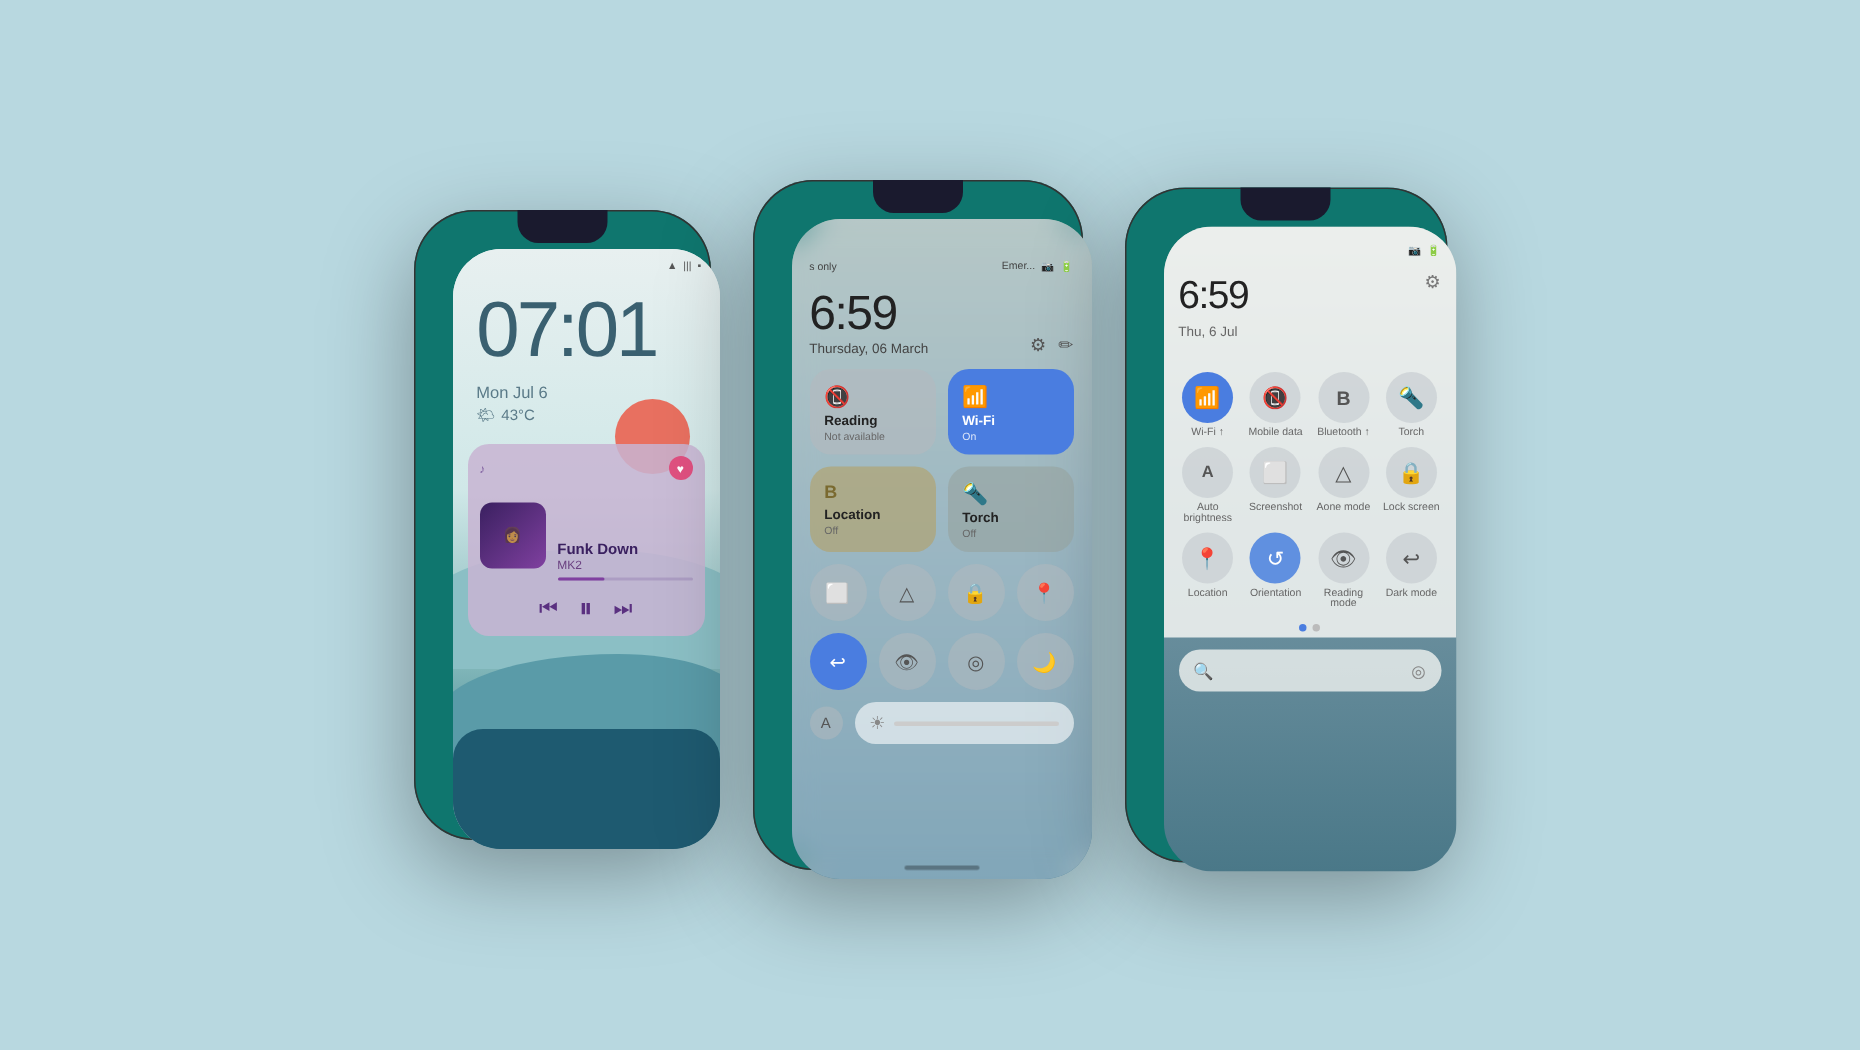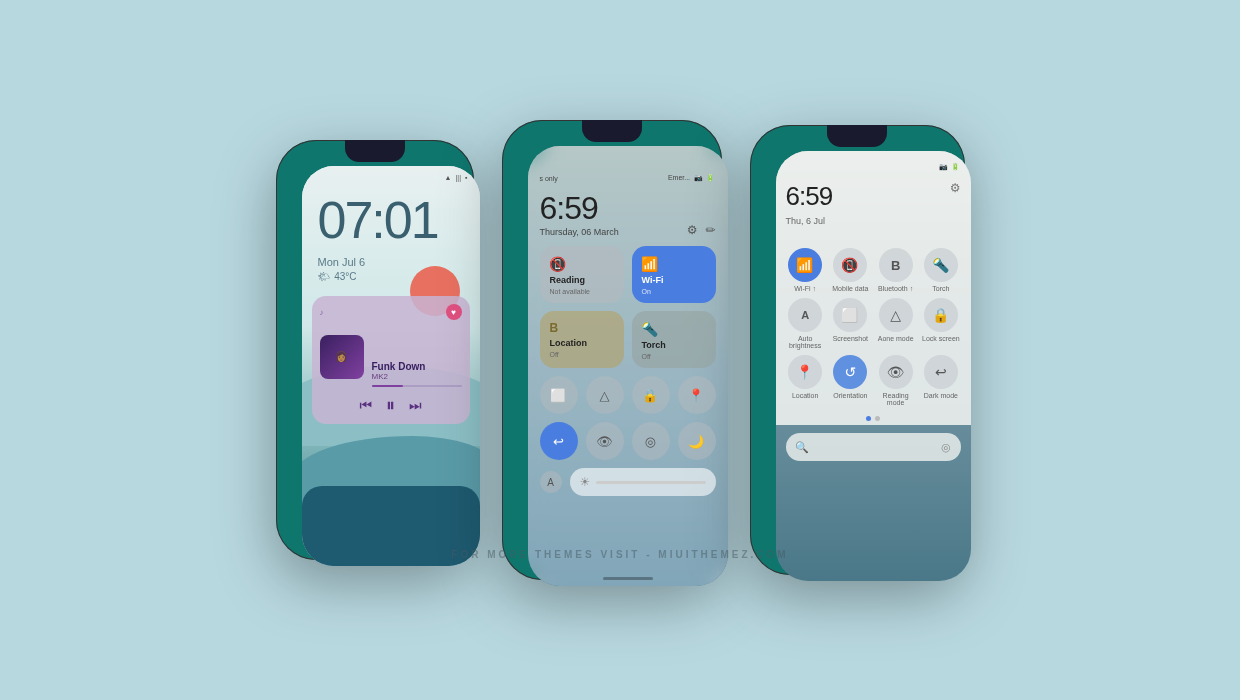--- a/index.html
+++ b/index.html
@@ -753,14 +753,13 @@
         </div>
 
         <div class="p3-search">
           <span class="p3-search-icon">🔍</span>
           <span class="p3-search-icon">◎</span>
         </div>
       </div>
     </div>
   </div>
 
-  <div class="scene-watermark">FOR MORE THEMES VISIT - MIUITHEMEZ.COM</div>
 </div>
 
 </body></html>

